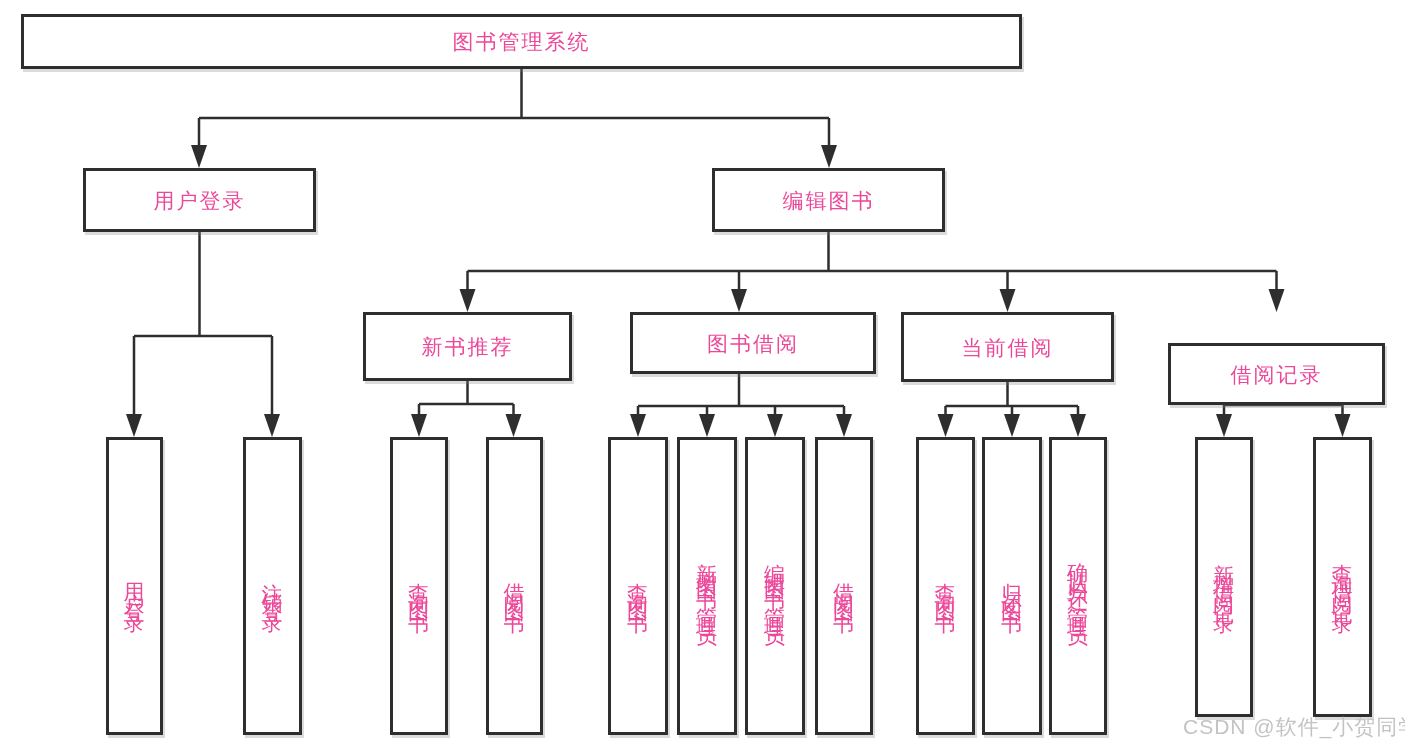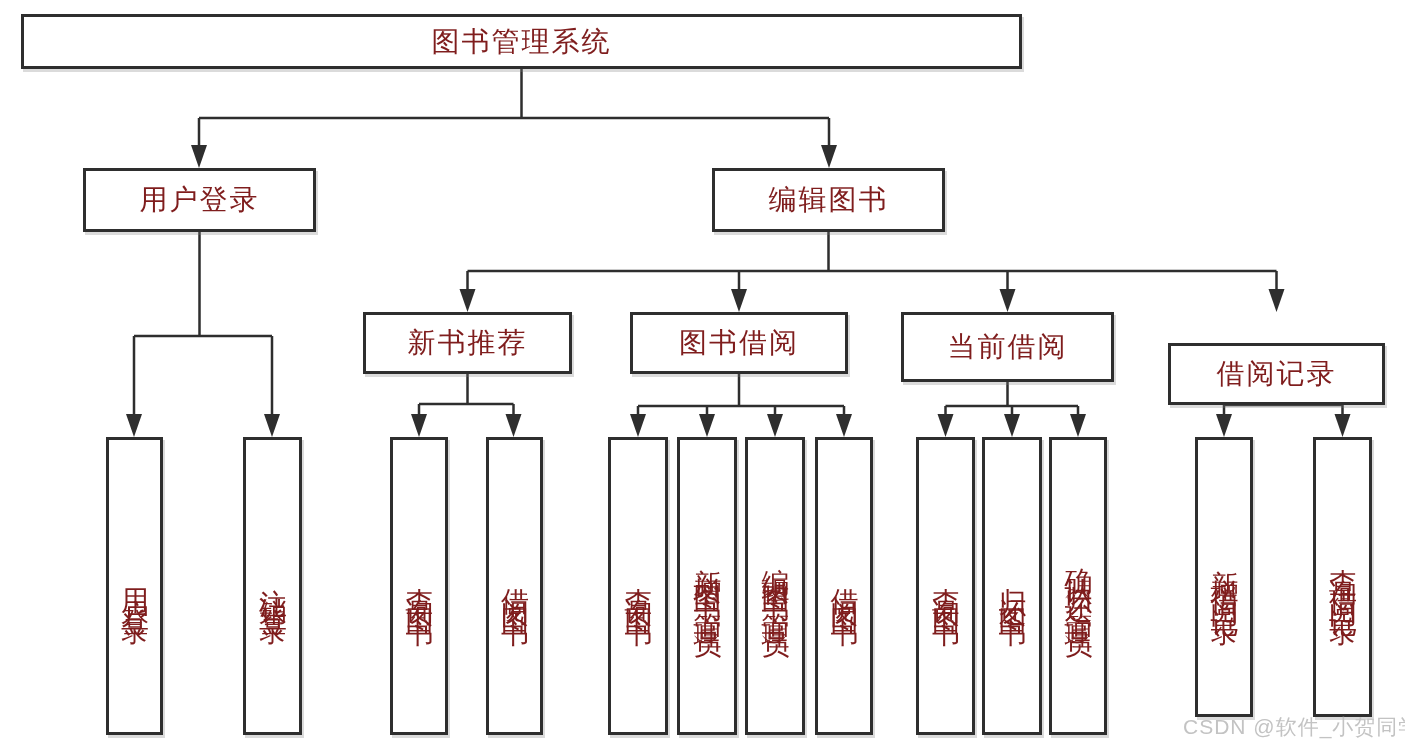--- a/index.html
+++ b/index.html
@@ -2,21 +2,21 @@
 <html><head>
 <meta charset="utf-8">
 <style>
   html,body{margin:0;padding:0;background:#ffffff;}
   body{font-family:"Liberation Sans","DejaVu Sans",sans-serif;}
   .canvas{position:relative;width:1405px;height:747px;background:#ffffff;overflow:hidden;}
   .wires{position:absolute;left:0;top:0;width:1405px;height:747px;}
   .node{position:absolute;box-sizing:border-box;background:#ffffff;border:3px solid #2e2e2e;
         display:flex;align-items:center;justify-content:center;
         box-shadow:2px 3px 0 rgba(125,125,125,0.28);}
-  .node .lbl{color:#7f1d1d;font-size:28px;letter-spacing:2px;white-space:nowrap;line-height:1;}
+  .node .lbl{color:#ec4899;font-size:21px;letter-spacing:2px;white-space:nowrap;line-height:1;}
   .node.v .lbl{writing-mode:vertical-rl;letter-spacing:10px;}
   .node.vlong .lbl{letter-spacing:9px;}
   .watermark{position:absolute;left:1183px;top:713px;font-size:21px;color:#c3c3c3;
              letter-spacing:1px;white-space:nowrap;z-index:6;}
 </style>
 </head>
 <body>
 
 <div class="canvas">
 
@@ -74,24 +74,24 @@
     <span class="lbl">图书管理系统</span>
   </div>
 
   <div class="node" style="left:83px;top:168px;width:233px;height:64px;">
     <span class="lbl">用户登录</span>
   </div>
   <div class="node" style="left:712px;top:168px;width:233px;height:64px;">
     <span class="lbl">编辑图书</span>
   </div>
 
-  <div class="node" style="left:363px;top:312px;width:209px;height:62px;">
+  <div class="node" style="left:363px;top:312px;width:209px;height:69px;">
     <span class="lbl">新书推荐</span>
   </div>
-  <div class="node" style="left:630px;top:312px;width:218px;height:62px;">
+  <div class="node" style="left:630px;top:312px;width:246px;height:62px;">
     <span class="lbl">图书借阅</span>
   </div>
   <div class="node" style="left:901px;top:312px;width:213px;height:70px;">
     <span class="lbl">当前借阅</span>
   </div>
   <div class="node" style="left:1168px;top:312px;width:217px;height:62px;margin-top:31px;">
     <span class="lbl">借阅记录</span>
   </div>
 
   <div class="node v" style="left:106px;top:437px;width:57px;height:298px;">

